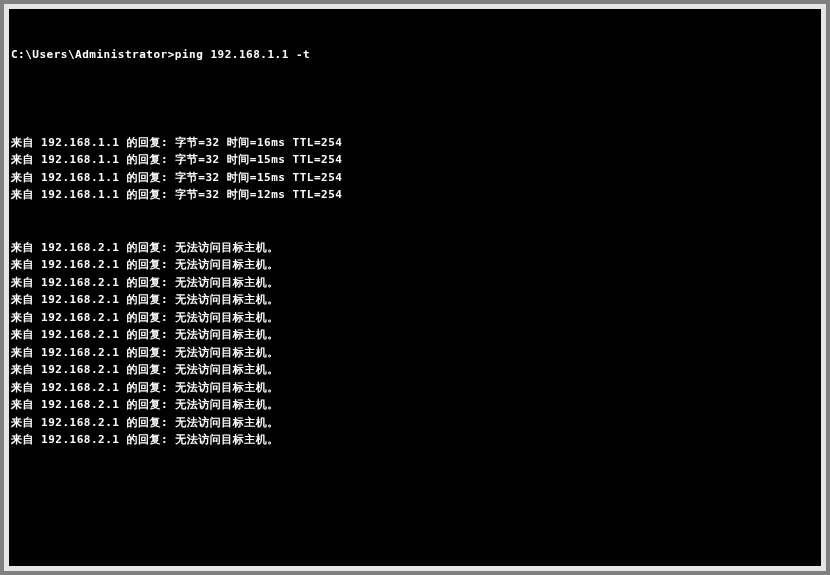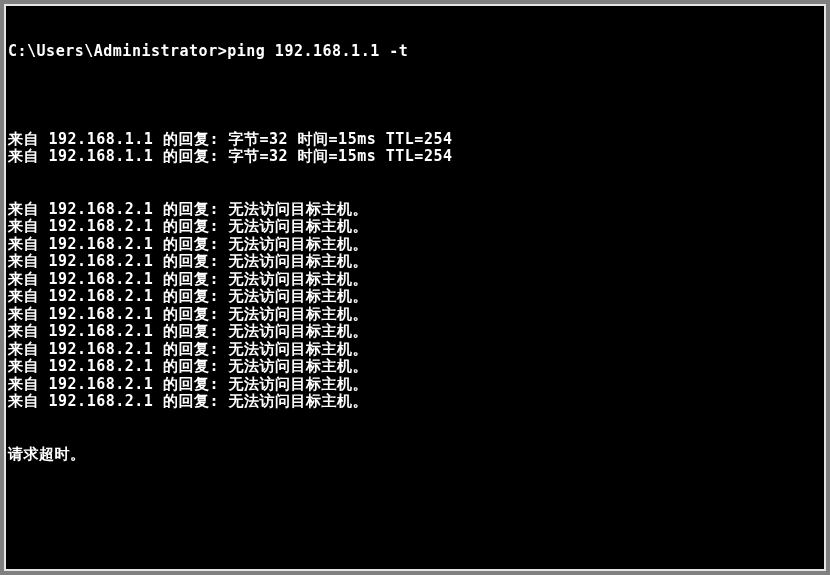--- a/index.html
+++ b/index.html
@@ -5,46 +5,45 @@
   html, body {
     margin: 0;
     padding: 0;
     background: #808080;
   }
   .frame {
     width: 822px;
     height: 567px;
     margin: 4px;
     background: #000000;
-    border: 2px solid #e5e5e5;
+    border: 5px solid #e5e5e5;
     font-family: "Consolas", "Lucida Console", "SimSun", "NSimSun", "MS Gothic", monospace;
-    font-size: 15px;
+    font-size: 11px;
     line-height: 17.5px;
     color: #ffffff;
     font-weight: bold;
     overflow: hidden;
     box-sizing: border-box;
     padding: 2px 2px 0 2px;
     white-space: pre;
     letter-spacing: 0.5px;
   }
   .line {
     display: block;
   }
   
 </style>
 </head>
 <body>
 
 <div class="frame">
   <span class="line">C:\Users\Administrator&gt;ping 192.168.1.1 -t</span>
   <span class="line"></span>
-  <div id="ok1"><span class="line">来自 192.168.1.1 的回复: 字节=32 时间=15ms TTL=254</span><span class="line">来自 192.168.1.1 的回复: 字节=32 时间=15ms TTL=254</span></div>
+  <div id="ok1"><span class="line">来自 192.168.1.1 的回复: 字节=32 时间=16ms TTL=254</span><span class="line">来自 192.168.1.1 的回复: 字节=32 时间=15ms TTL=254</span><span class="line">来自 192.168.1.1 的回复: 字节=32 时间=15ms TTL=254</span><span class="line">来自 192.168.1.1 的回复: 字节=32 时间=12ms TTL=254</span></div>
   <div id="unreach"><span class="line">来自 192.168.2.1 的回复: 无法访问目标主机。</span><span class="line">来自 192.168.2.1 的回复: 无法访问目标主机。</span><span class="line">来自 192.168.2.1 的回复: 无法访问目标主机。</span><span class="line">来自 192.168.2.1 的回复: 无法访问目标主机。</span><span class="line">来自 192.168.2.1 的回复: 无法访问目标主机。</span><span class="line">来自 192.168.2.1 的回复: 无法访问目标主机。</span><span class="line">来自 192.168.2.1 的回复: 无法访问目标主机。</span><span class="line">来自 192.168.2.1 的回复: 无法访问目标主机。</span><span class="line">来自 192.168.2.1 的回复: 无法访问目标主机。</span><span class="line">来自 192.168.2.1 的回复: 无法访问目标主机。</span><span class="line">来自 192.168.2.1 的回复: 无法访问目标主机。</span><span class="line">来自 192.168.2.1 的回复: 无法访问目标主机。</span></div>
-  <span class="line">请求超时。</span>
   
   <span class="line"></span>
   
   
   
   
   
 </div>
 
 </body></html>

